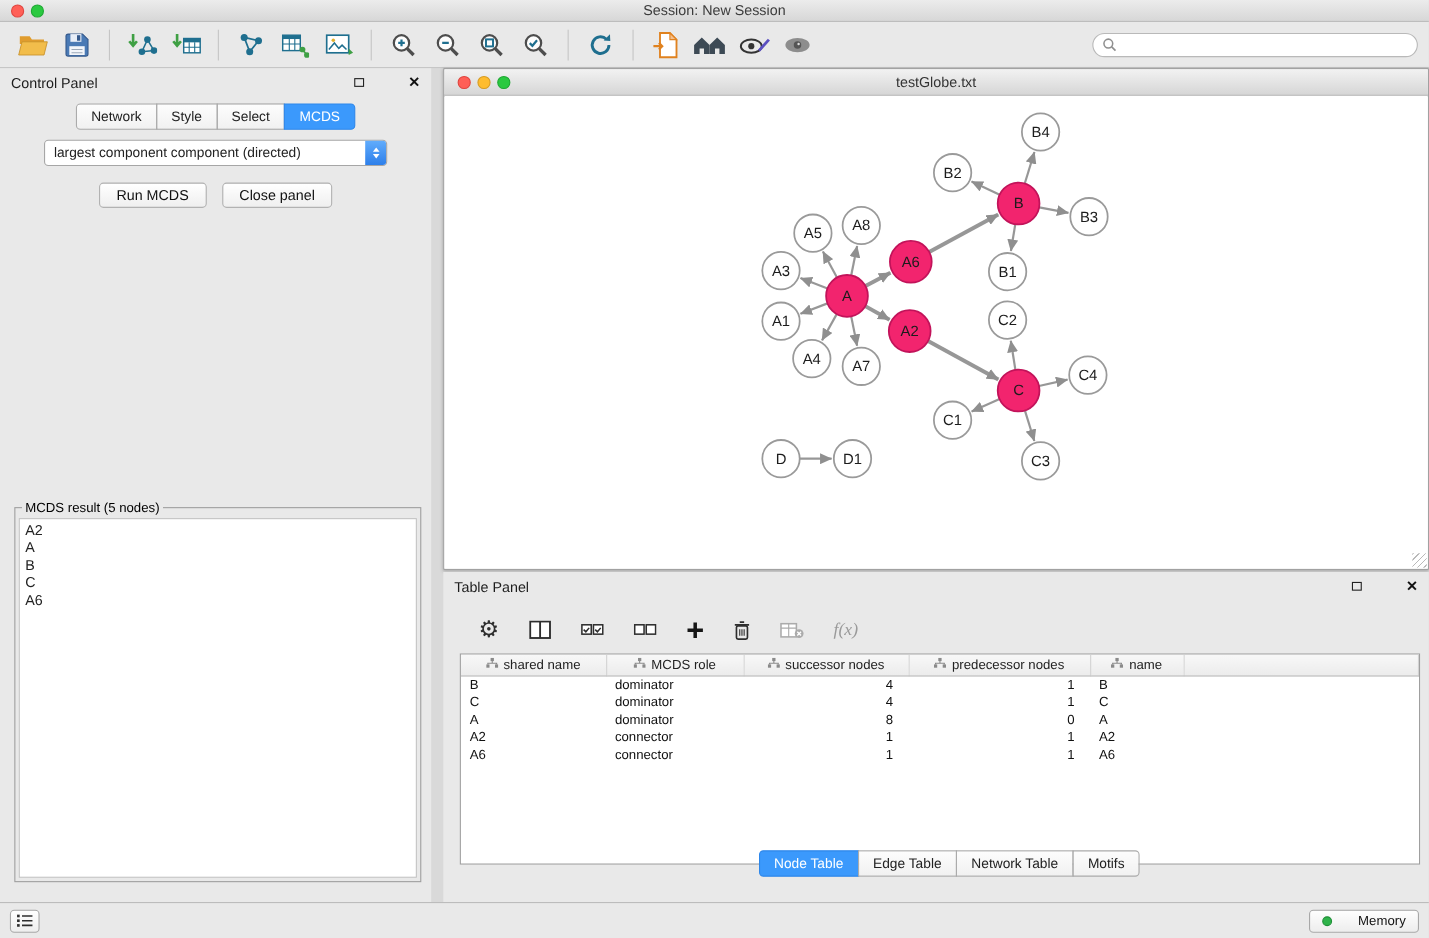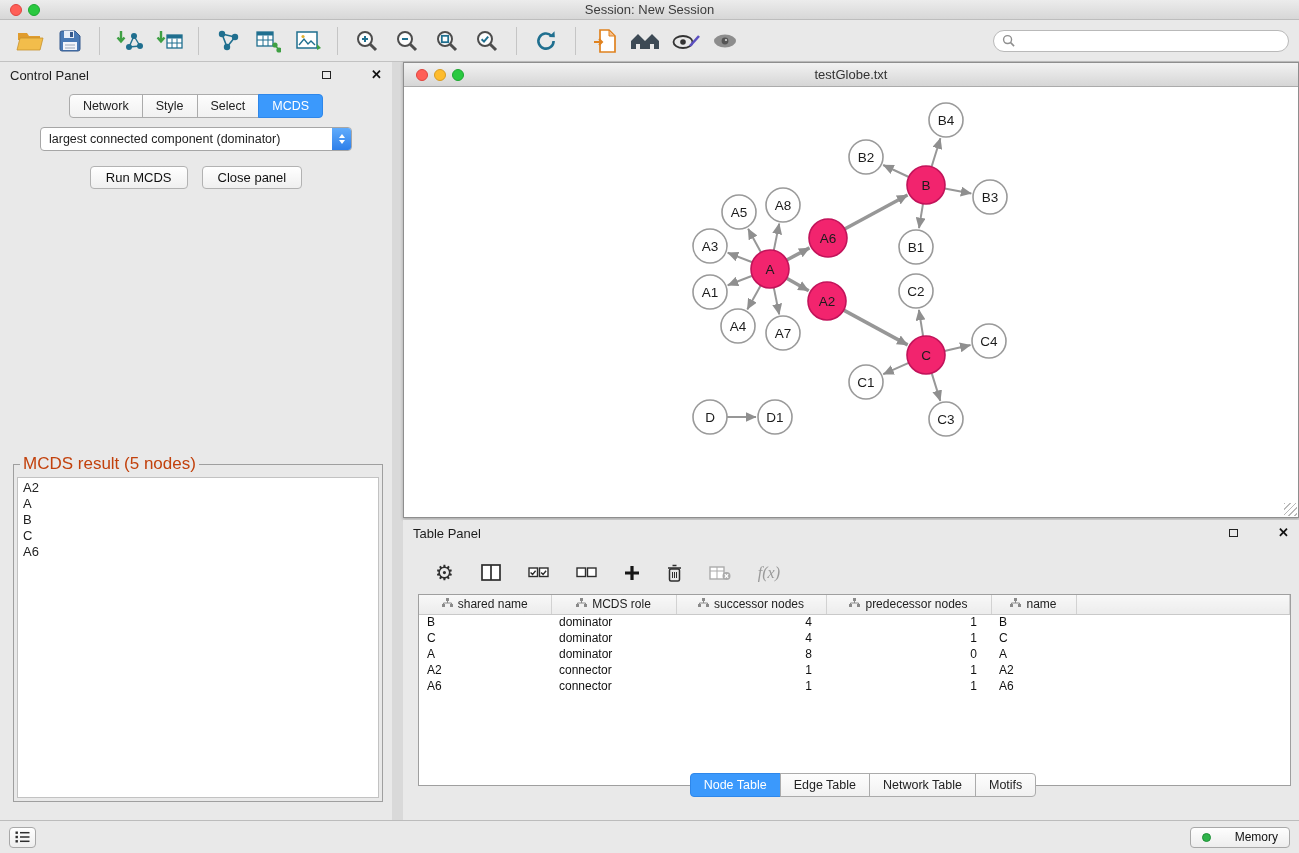--- a/index.html
+++ b/index.html
@@ -51,21 +51,21 @@
     display:flex; flex-direction:column; align-items:center; justify-content:center; gap:2px; }
   .tri-up { width:0; height:0; border-left:3.5px solid transparent; border-right:3.5px solid transparent; border-bottom:4.5px solid #fff; }
   .tri-down { width:0; height:0; border-left:3.5px solid transparent; border-right:3.5px solid transparent; border-top:4.5px solid #fff; }
 
   .cp-buttons { display:flex; justify-content:center; gap:14px; margin-top:15px; }
   .btn { background:linear-gradient(#ffffff,#efefef); border:1px solid #b2b2b2; border-radius:4px;
     padding:3px 15px; font:13px "Liberation Sans",sans-serif; color:#111; }
 
   .mcds-fieldset { position:absolute; left:13px; right:9px; top:392px; height:348px;
     border:1px solid #9f9f9f; padding:3px; background:transparent; }
-  .mcds-fieldset legend { font-size:17px; padding:0 3px; margin-left:3px; color:#c2410c; }
+  .mcds-fieldset legend { font-size:12px; padding:0 3px; margin-left:3px; color:#000000; }
   .result-list { width:100%; height:100%; background:#fff; border:1px solid #c2c2c2; overflow:auto; padding:2px 5px; }
   .result-item { font-size:13px; height:16px; line-height:16px; }
 
   
   .net-window { position:absolute; left:403px; top:62px; width:896px; height:456px;
     background:#fff; border:1px solid #8e8e8e; box-shadow:0 1px 3px rgba(0,0,0,.25); }
   .net-titlebar { position:relative; height:24px; background:linear-gradient(#f2f2f2,#d6d6d6);
     border-bottom:1px solid #ababab; display:flex; align-items:center; justify-content:center; }
   .net-titlebar .tl { top:6px; }
   .net-title { font-size:13px; color:#333; }
@@ -257,21 +257,21 @@
       <span class="float-icon"></span>
       <span class="close-icon">✕</span>
     </div>
     <div class="seg-tabs">
         <button class="seg-tab">Network</button>
         <button class="seg-tab">Style</button>
         <button class="seg-tab">Select</button>
         <button class="seg-tab selected">MCDS</button>
       </div>
     <div class="combo">
-      <span class="combo-text">largest connected component (dominator)</span>
+      <span class="combo-text">largest component component (directed)</span>
       <span class="combo-stepper">
         <span class="tri-up"></span>
           <span class="tri-down"></span>
       </span>
     </div>
     <div class="cp-buttons">
       <button class="btn">Run MCDS</button>
       <button class="btn">Close panel</button>
     </div>
     <fieldset class="mcds-fieldset">

